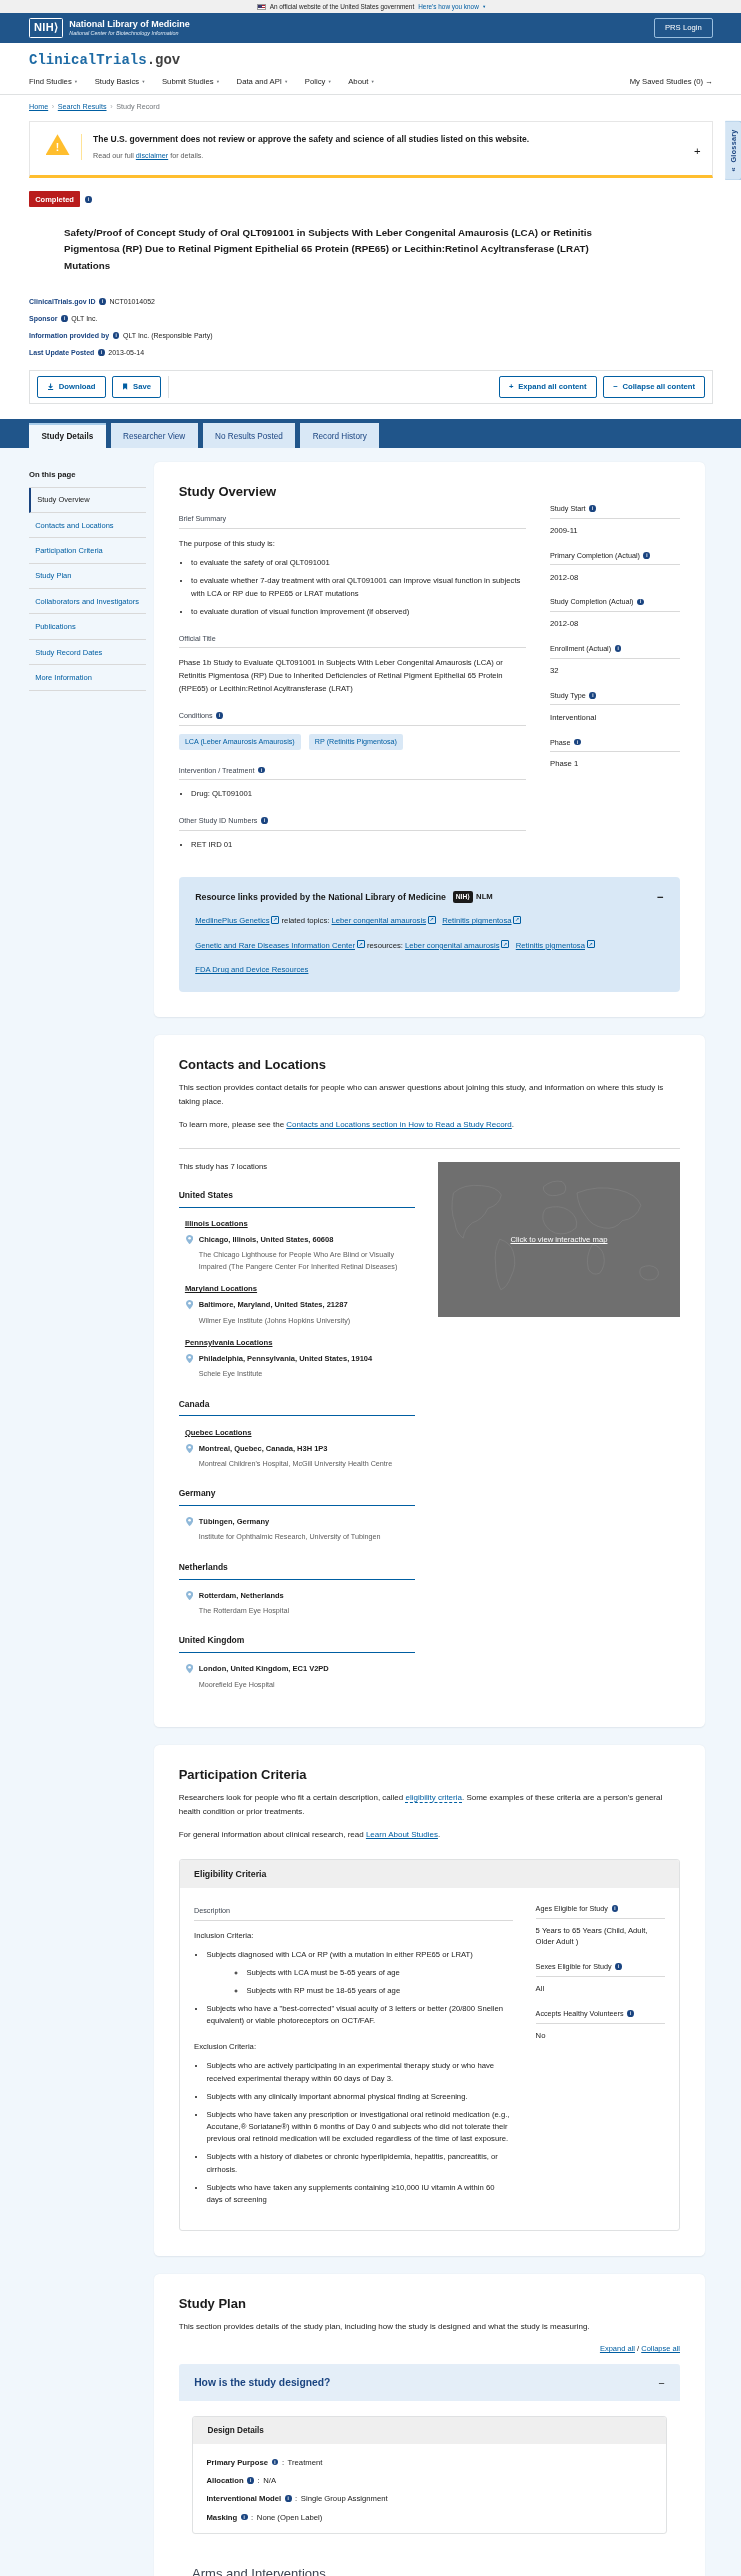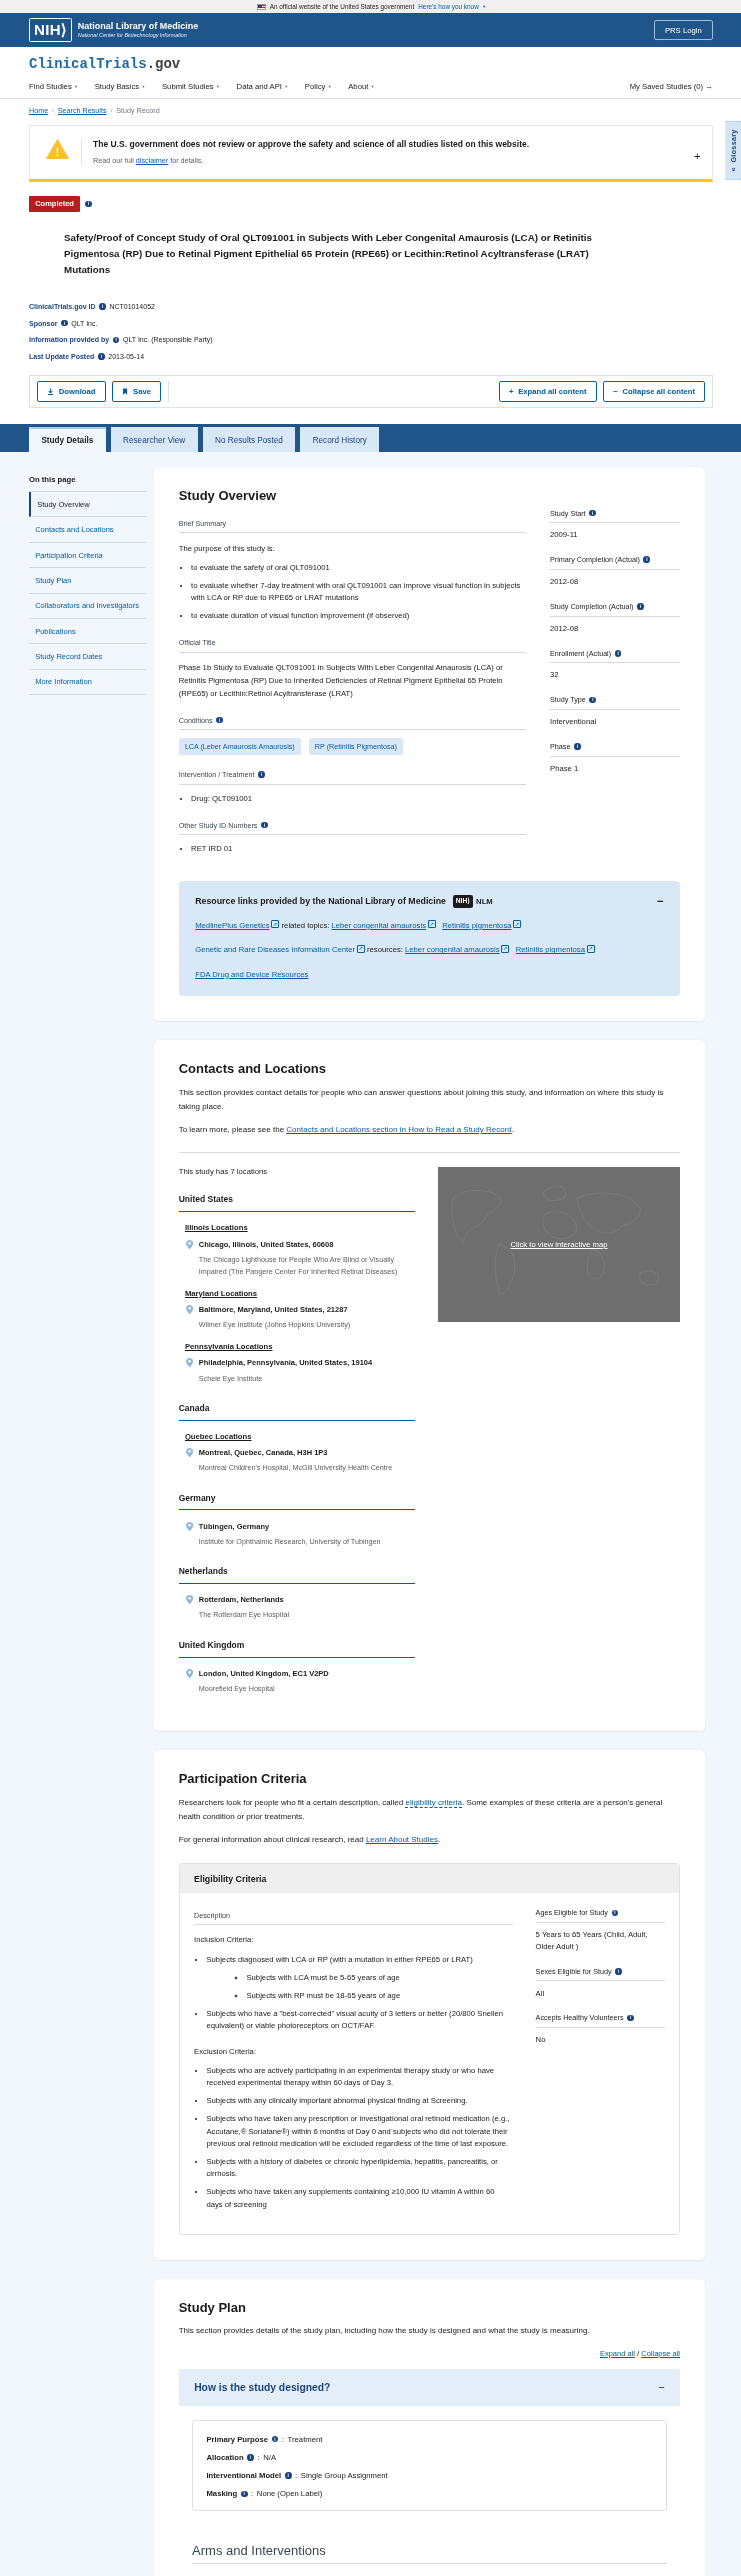--- a/index.html
+++ b/index.html
@@ -14,21 +14,21 @@
     display:flex; justify-content:center; align-items:center; gap:4.1px; padding:3.1px 0; }
   .flag { width:8.8px; height:6.2px; position:relative; display:inline-block;
     background:repeating-linear-gradient(#b22234 0 1px, #fff 1px 2.1px); border:0.3px solid #999; }
   .flag::before { content:""; position:absolute; left:0; top:0; width:4.1px; height:3.1px; background:#3c3b6e; }
   .gov-banner a { color:#005ea2; }
   .gov-banner .chev { font-size:4.6px; color:#005ea2; }
   
   .hdr { background:#20558a; color:#fff; display:flex; align-items:center;
     justify-content:space-between; padding:4.6px 29px; }
   .hdr-left { display:flex; align-items:center; gap:6.2px; }
-  .nih-box { border:1.3px solid #fff; font-weight:bold; font-size:15px; padding:2.1px 3.6px 2.6px 4.1px;
+  .nih-box { border:1.3px solid #fff; font-weight:bold; font-size:11px; padding:2.1px 3.6px 2.6px 4.1px;
     letter-spacing:0.3px; border-radius:1.5px; }
   .hdr-org { line-height:1.2; }
   .hdr-org .t1 { font-size:9px; font-weight:bold; }
   .hdr-org .t2 { font-size:5.4px; font-style:italic; color:#e3edf7; }
   .prs-btn { border:1px solid #9cc0e0; color:#fff; background:transparent; border-radius:2.1px;
     padding:4.6px 10.3px; font-size:7.7px; font-family:inherit; }
   
   .site-head { padding:9.3px 29px 0; }
   .logo { font-size:14px; font-weight:bold;font-family:Liberation Mono, monospace; }
   .logo .lm { color:#1e6ba5; } .logo .ls { color:#404040; }
@@ -410,21 +410,21 @@
               </span>
           <span class="res-min">−</span>
         </div>
         <div class="res-row">
           <a style="text-decoration:underline">MedlinePlus Genetics</a><span class="ext">↗</span>
           <span>related topics:</span>
           <a style="text-decoration:underline">Leber congenital amaurosis</a><span class="ext">↗</span>&nbsp;&nbsp;
           <a style="text-decoration:underline">Retinitis pigmentosa</a><span class="ext">↗</span>
         </div>
         <div class="res-row">
-          <a style="">Genetic and Rare Diseases Information Center</a><span class="ext">↗</span>
+          <a style="text-decoration:underline">Genetic and Rare Diseases Information Center</a><span class="ext">↗</span>
           <span>resources:</span>
           <a style="text-decoration:underline">Leber congenital amaurosis</a><span class="ext">↗</span>&nbsp;&nbsp;
           <a style="text-decoration:underline">Retinitis pigmentosa</a><span class="ext">↗</span>
         </div>
         <div class="res-row">
           <a style="text-decoration:underline">FDA Drug and Device Resources</a>
         </div>
       </div>
     </div>
 
@@ -610,20 +610,21 @@
       <p class="sec-p">This section provides details of the study plan, including how the study is designed and what the study is measuring.</p>
       <div class="expand-row"><a style="text-decoration:underline">Expand all</a> / <a style="text-decoration:underline">Collapse all</a></div>
 
       <div class="panel">
         <div class="panel-head">
               <span>How is the study designed?</span>
               <span class="min">−</span>
             </div>
         <div class="panel-body">
           <div class="design-box">
+            <div class="box-head" style="font-size:8.2px">Design Details</div>
             <div class="design-rows">
               <div class="design-row">
                     <span class="lbl">Primary Purpose</span>
                     <span class="info-i">i</span>
                     <span>:</span>
                     <span>Treatment</span>
                   </div>
               <div class="design-row">
                     <span class="lbl">Allocation</span>
                     <span class="info-i">i</span>

